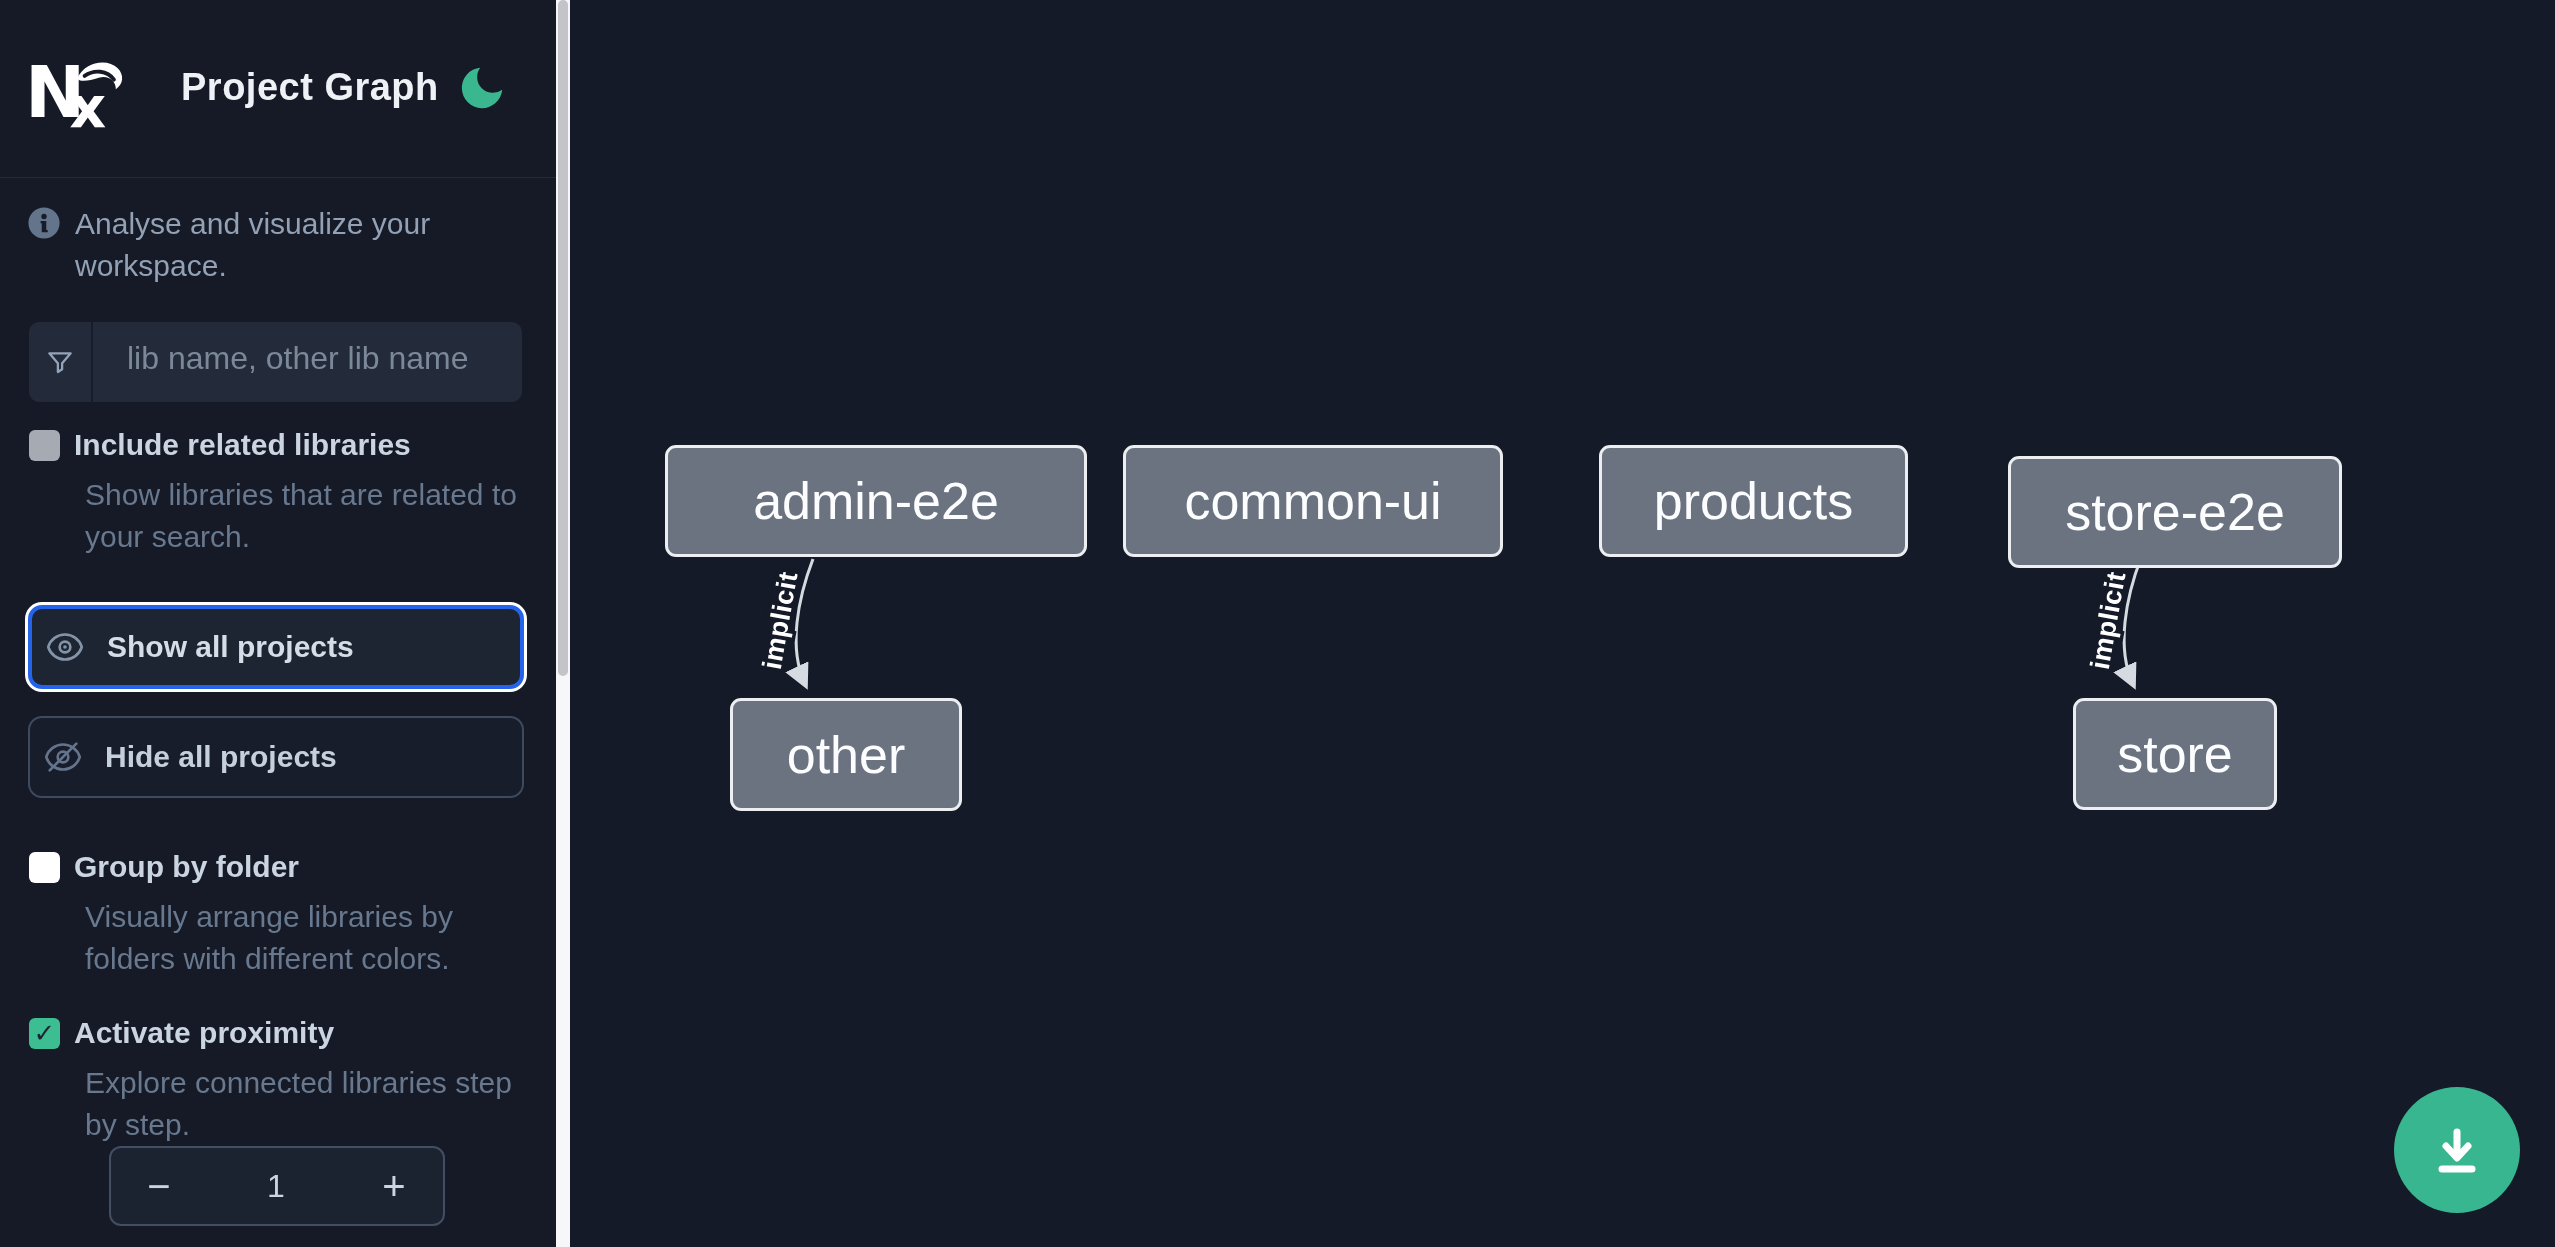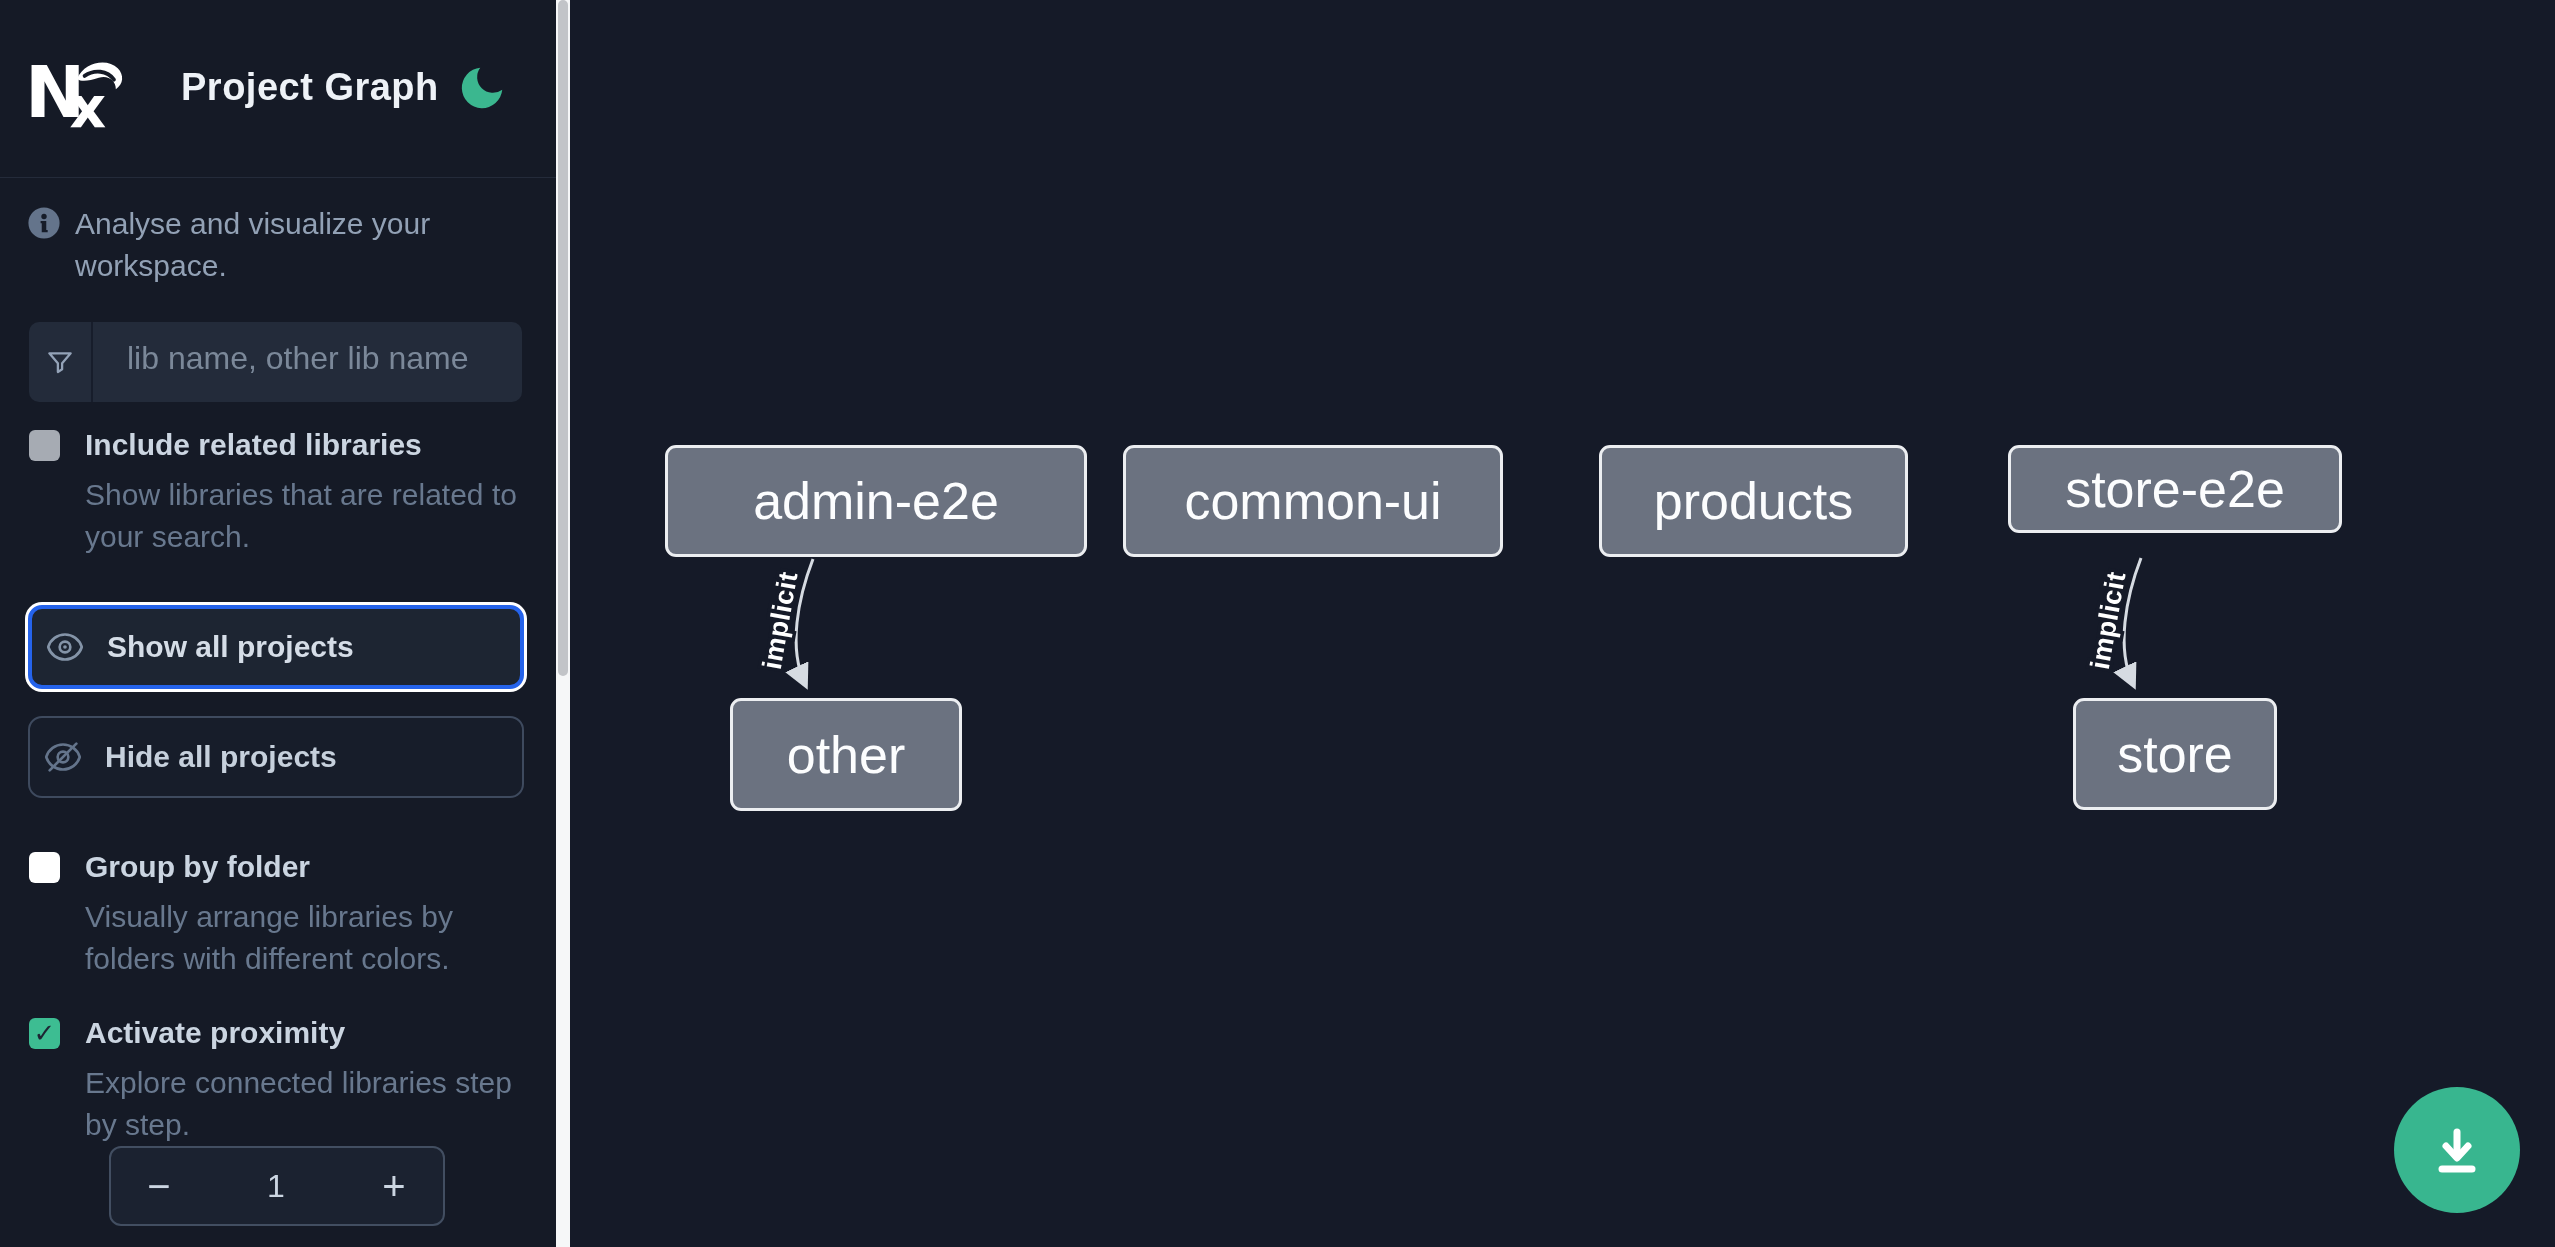--- a/index.html
+++ b/index.html
@@ -57,21 +57,21 @@
     border-right: 2px solid #171d2b;
   }
   .search-input {
     flex: 1; background: transparent; border: none; outline: none;
     font-family: "Liberation Sans", "DejaVu Sans", sans-serif;
     font-size: 32px; color: #cbd5e1; padding: 0 0 7px 34px;
   }
   .search-input::placeholder { color: #7b8899; opacity: 1; }
 
   .toggle-block { position: absolute; left: 29px; width: 500px; }
-  .toggle-head { display: flex; align-items: center; gap: 25px; }
+  .toggle-head { display: flex; align-items: center; gap: 14px; }
   .checkbox {
     width: 31px; height: 31px; border-radius: 6px; flex: 0 0 auto;
     cursor: pointer; position: relative;
   }
   .cb-gray  { background: #a6abb3; }
   .cb-white { background: #ffffff; }
   .cb-green { background: #3dbd92; }
   .checkbox.checked::after {
     content: "✓";
     position: absolute; left: 0; top: 0; right: 0; bottom: 0;
@@ -272,21 +272,21 @@
     </defs>
     <path d="M 813 559 C 798 598, 788 648, 805 684" fill="none" stroke="#d6dbe2" stroke-width="3" marker-end="url(#arrow)"></path>
     <path d="M 2141 558 C 2126 597, 2116 648, 2133 684" fill="none" stroke="#d6dbe2" stroke-width="3" marker-end="url(#arrow)"></path>
     <text class="edge-label-text" transform="translate(789,622) rotate(-80)" text-anchor="middle">implicit</text>
     <text class="edge-label-text" transform="translate(2117,622) rotate(-80)" text-anchor="middle">implicit</text>
   </svg>
 
   <div class="node" style="left:665px; top:445px; width:422px; height:112px">admin-e2e</div>
   <div class="node" style="left:1123px; top:445px; width:380px; height:112px">common-ui</div>
   <div class="node" style="left:1599px; top:445px; width:309px; height:112px">products</div>
-  <div class="node" style="left:2008px; top:445px; width:334px; height:88px">store-e2e</div>
+  <div class="node" style="left:2008px; top:456px; width:334px; height:112px">store-e2e</div>
   <div class="node" style="left:730px; top:698px; width:232px; height:113px">other</div>
   <div class="node" style="left:2073px; top:698px; width:204px; height:112px">store</div>
 
   <button class="fab">
     <svg width="64" height="64" viewBox="-32 -32 64 64" fill="none" stroke="#ffffff" stroke-width="7" stroke-linecap="round" stroke-linejoin="round">
       <path d="M0 -18 V 6"></path>
       <path d="M-11 -4 L0 8 L11 -4"></path>
       <path d="M-15 19 H 15"></path>
     </svg>
   </button>

